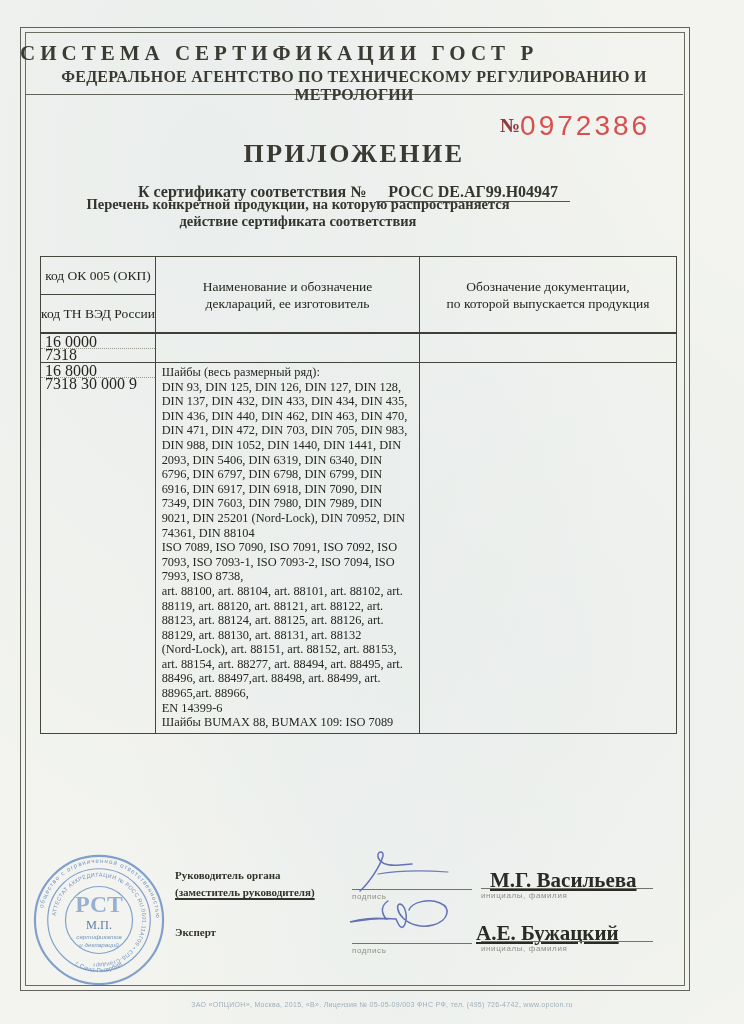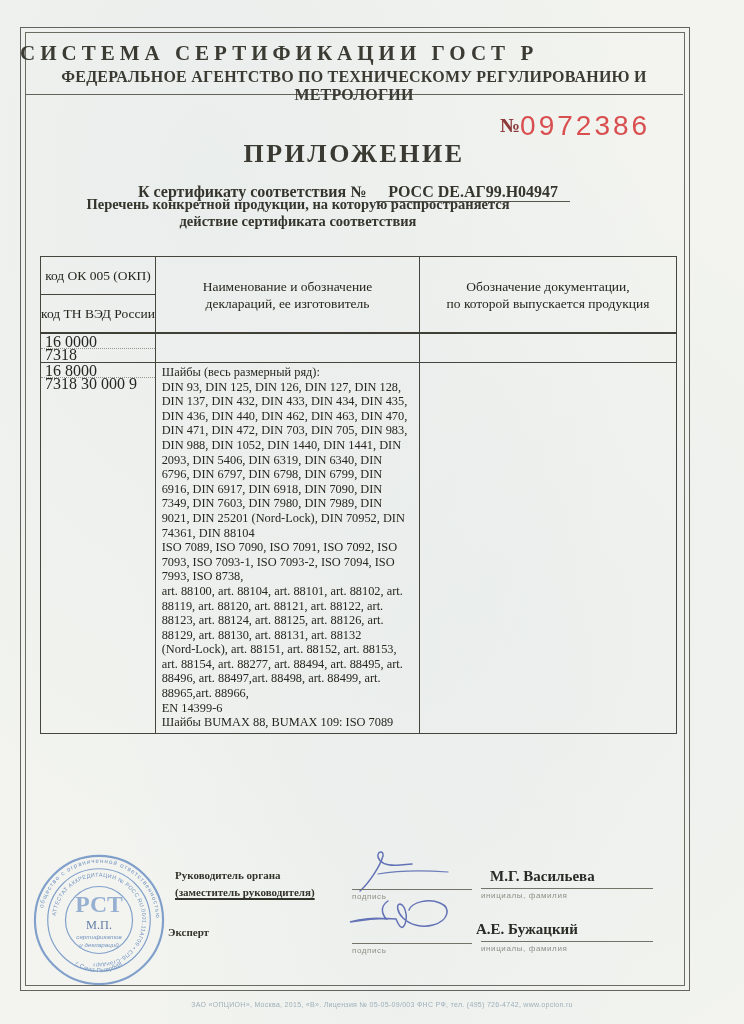--- a/index.html
+++ b/index.html
@@ -53,21 +53,21 @@
   .prod-lines{padding:2px 2px 3px 6px; font-size:13px; line-height:14.6px;
     transform:scaleX(.95); transform-origin:0 0; width:104%;}
   .prod-lines div{white-space:nowrap; overflow:hidden;}
   
   .lbl{position:absolute; font-size:11px; font-weight:bold; color:#33332b; white-space:nowrap;}
   .lbl.u{text-decoration:underline; text-decoration-thickness:1.5px; text-underline-offset:2px;}
   .sigline{position:absolute; width:120px; border-top:1px solid #73736a; height:0;}
   .nameline{position:absolute; width:172px; border-top:1px solid #73736a; height:0;}
   .cap{position:absolute; font-family:"Liberation Sans", sans-serif; font-size:8px;
     color:#8f8f86; letter-spacing:.6px; text-align:left;}
-  .name{position:absolute; font-size:15px; font-weight:600; color:#2b2b25; white-space:nowrap;}
+  .name{position:absolute; font-size:21px; font-weight:600; color:#2b2b25; white-space:nowrap;text-decoration:underline;}
   .sigsvg{position:absolute;}
   .stamp{position:absolute; left:30px; top:851px; width:138px; height:138px; opacity:.85;}
   .fineprint{position:absolute; left:152px; top:1001px; width:460px; text-align:center;
     font-family:"Liberation Sans", sans-serif; font-size:7px; color:#9fb0ba;
     letter-spacing:.3px; white-space:nowrap;}
 </style>
 </head>
 <body>
 
 <div class="page">
@@ -184,21 +184,21 @@
       <textPath href="#arcBottom" startOffset="50%">г. Санкт-Петербург</textPath>
     </text>
     <text x="70" y="62" text-anchor="middle" font-family="Liberation Serif, serif" font-weight="bold" font-size="24" fill="#6d92c5" opacity=".8">РСТ</text>
     <text x="70" y="79" text-anchor="middle" font-family="Liberation Serif, serif" font-size="12.5" fill="#49699c">М.П.</text>
     <text x="70" y="89" text-anchor="middle" font-family="Liberation Sans, sans-serif" font-size="6.3" font-style="italic" fill="#5b82b8">сертификатов</text>
     <text x="70" y="97" text-anchor="middle" font-family="Liberation Sans, sans-serif" font-size="6.3" font-style="italic" fill="#5b82b8">и деклараций</text>
   </svg>
 
   <div class="lbl" style="left:175px; top:869px;">Руководитель органа</div>
   <div class="lbl u" style="left:175px; top:886px;">(заместитель руководителя)</div>
-  <div class="lbl" style="left:168px; top:926px;">Эксперт</div>
+  <div class="lbl" style="left:175px; top:926px;">Эксперт</div>
 
   <svg class="sigsvg" style="left:350px; top:849px;" width="112" height="44" viewBox="0 0 112 44">
     <path d="M10 42 C20 33 30 17 33 7 C34 1 27 2 28 8 C30 15 38 17 50 16 L62 15" fill="none" stroke="#4b5cad" stroke-width="1.5" stroke-linecap="round" opacity=".85"></path>
     <path d="M28 25 C45 22 72 21 98 23" fill="none" stroke="#4b5cad" stroke-width="1.2" stroke-linecap="round" opacity=".8"></path>
   </svg>
   <div class="sigline" style="left:352px; top:889px;"></div>
   <div class="cap" style="left:352px; top:892px; width:120px;">подпись</div>
 
   <svg class="sigsvg" style="left:342px; top:893px;" width="132" height="52" viewBox="0 0 132 52">
     <path d="M46 8 C40 12 38 18 44 26 C34 24 18 26 8 29 C28 26 44 25 54 26 C57 33 60 38 63 31 C66 23 63 12 58 11 C54 11 55 19 61 25 C68 32 80 35 91 32 C106 28 110 15 98 10 C87 5 70 9 67 17" fill="none" stroke="#4b5cad" stroke-width="1.5" stroke-linecap="round" opacity=".85"></path>

